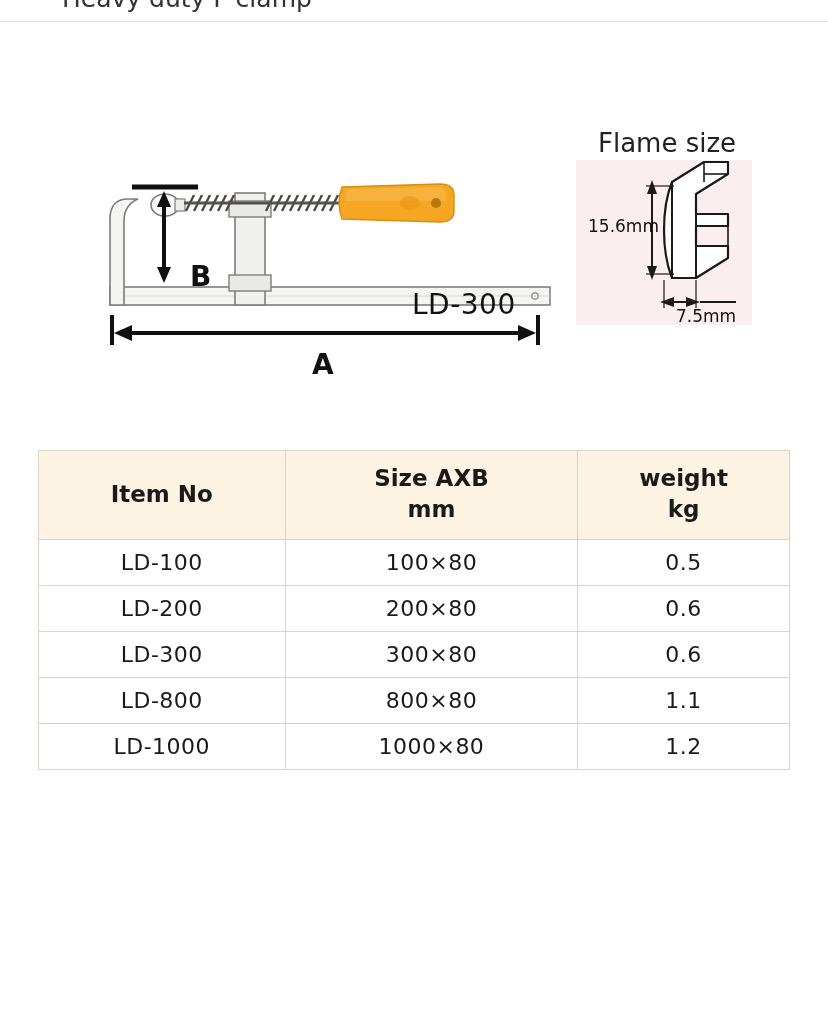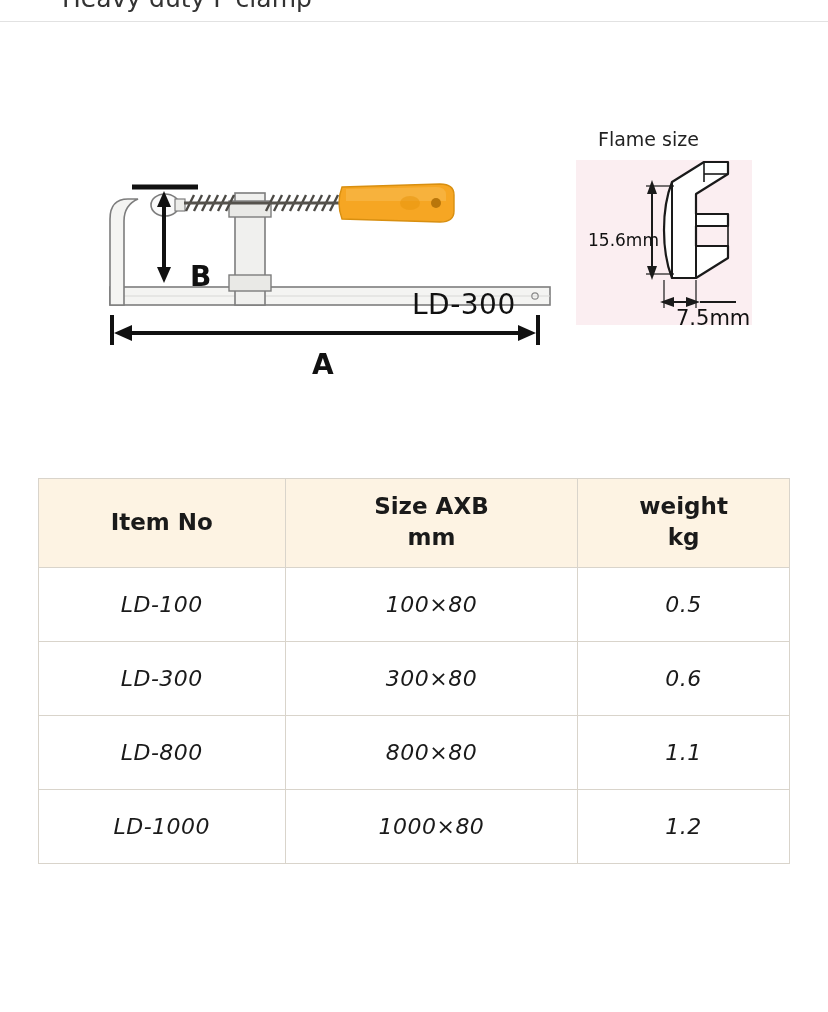--- a/index.html
+++ b/index.html
@@ -82,72 +82,71 @@
     font-size: 28px;
     font-weight: bold;
     color: #111;
   }
 
   
   .flame-title {
     position: absolute;
     left: 598px;
     top: 58px;
-    font-size: 19px;
+    font-size: 26px;
     color: #222;
   }
   .flame-box {
     position: absolute;
     left: 576px;
     top: 90px;
     width: 176px;
     height: 165px;
     background: #fbeef1;
   }
   .flame-dim-left {
     position: absolute;
     left: 588px;
-    top: 160px;
+    top: 146px;
     font-size: 17px;
     color: #111;
   }
   .flame-dim-bottom {
     position: absolute;
     left: 676px;
     top: 236px;
-    font-size: 21px;
+    font-size: 17px;
     color: #111;
   }
 
   
   table.spec {
     position: absolute;
-    top: 478px;
+    top: 450px;
     left: 38px;
     width: 752px;
     border-collapse: collapse;
     font-size: 22px;
   }
   table.spec th, table.spec td {
     border: 1px solid #d9d4cb;
     text-align: center;
     color: #1a1a1a;
   }
   table.spec thead th {
     background: #fdf3e3;
     font-weight: bold;
     font-size: 23px;
     padding: 12px 4px 14px;
     line-height: 1.35;
   }
   table.spec tbody td {
-    padding: 24px 4px;
+    padding: 10px 4px;
     font-weight: normal;
     letter-spacing: 0.5px;
-    font-style: italic;
   }
   table.spec col.c1 { width: 247px; }
   table.spec col.c2 { width: 293px; }
   table.spec col.c3 { width: 212px; }
 </style>
 </head>
 <body>
 
 <div class="top-clip">
   <div class="top-clip-text">Heavy duty F clamp</div>
@@ -260,20 +259,25 @@
       </th>
     </tr>
   </thead>
   <tbody>
     <tr>
       <td>LD-100</td>
       <td>100×80</td>
       <td>0.5</td>
     </tr>
     <tr>
+      <td>LD-200</td>
+      <td>200×80</td>
+      <td>0.6</td>
+    </tr>
+    <tr>
       <td>LD-300</td>
       <td>300×80</td>
       <td>0.6</td>
     </tr>
     <tr>
       <td>LD-800</td>
       <td>800×80</td>
       <td>1.1</td>
     </tr>
     <tr>

